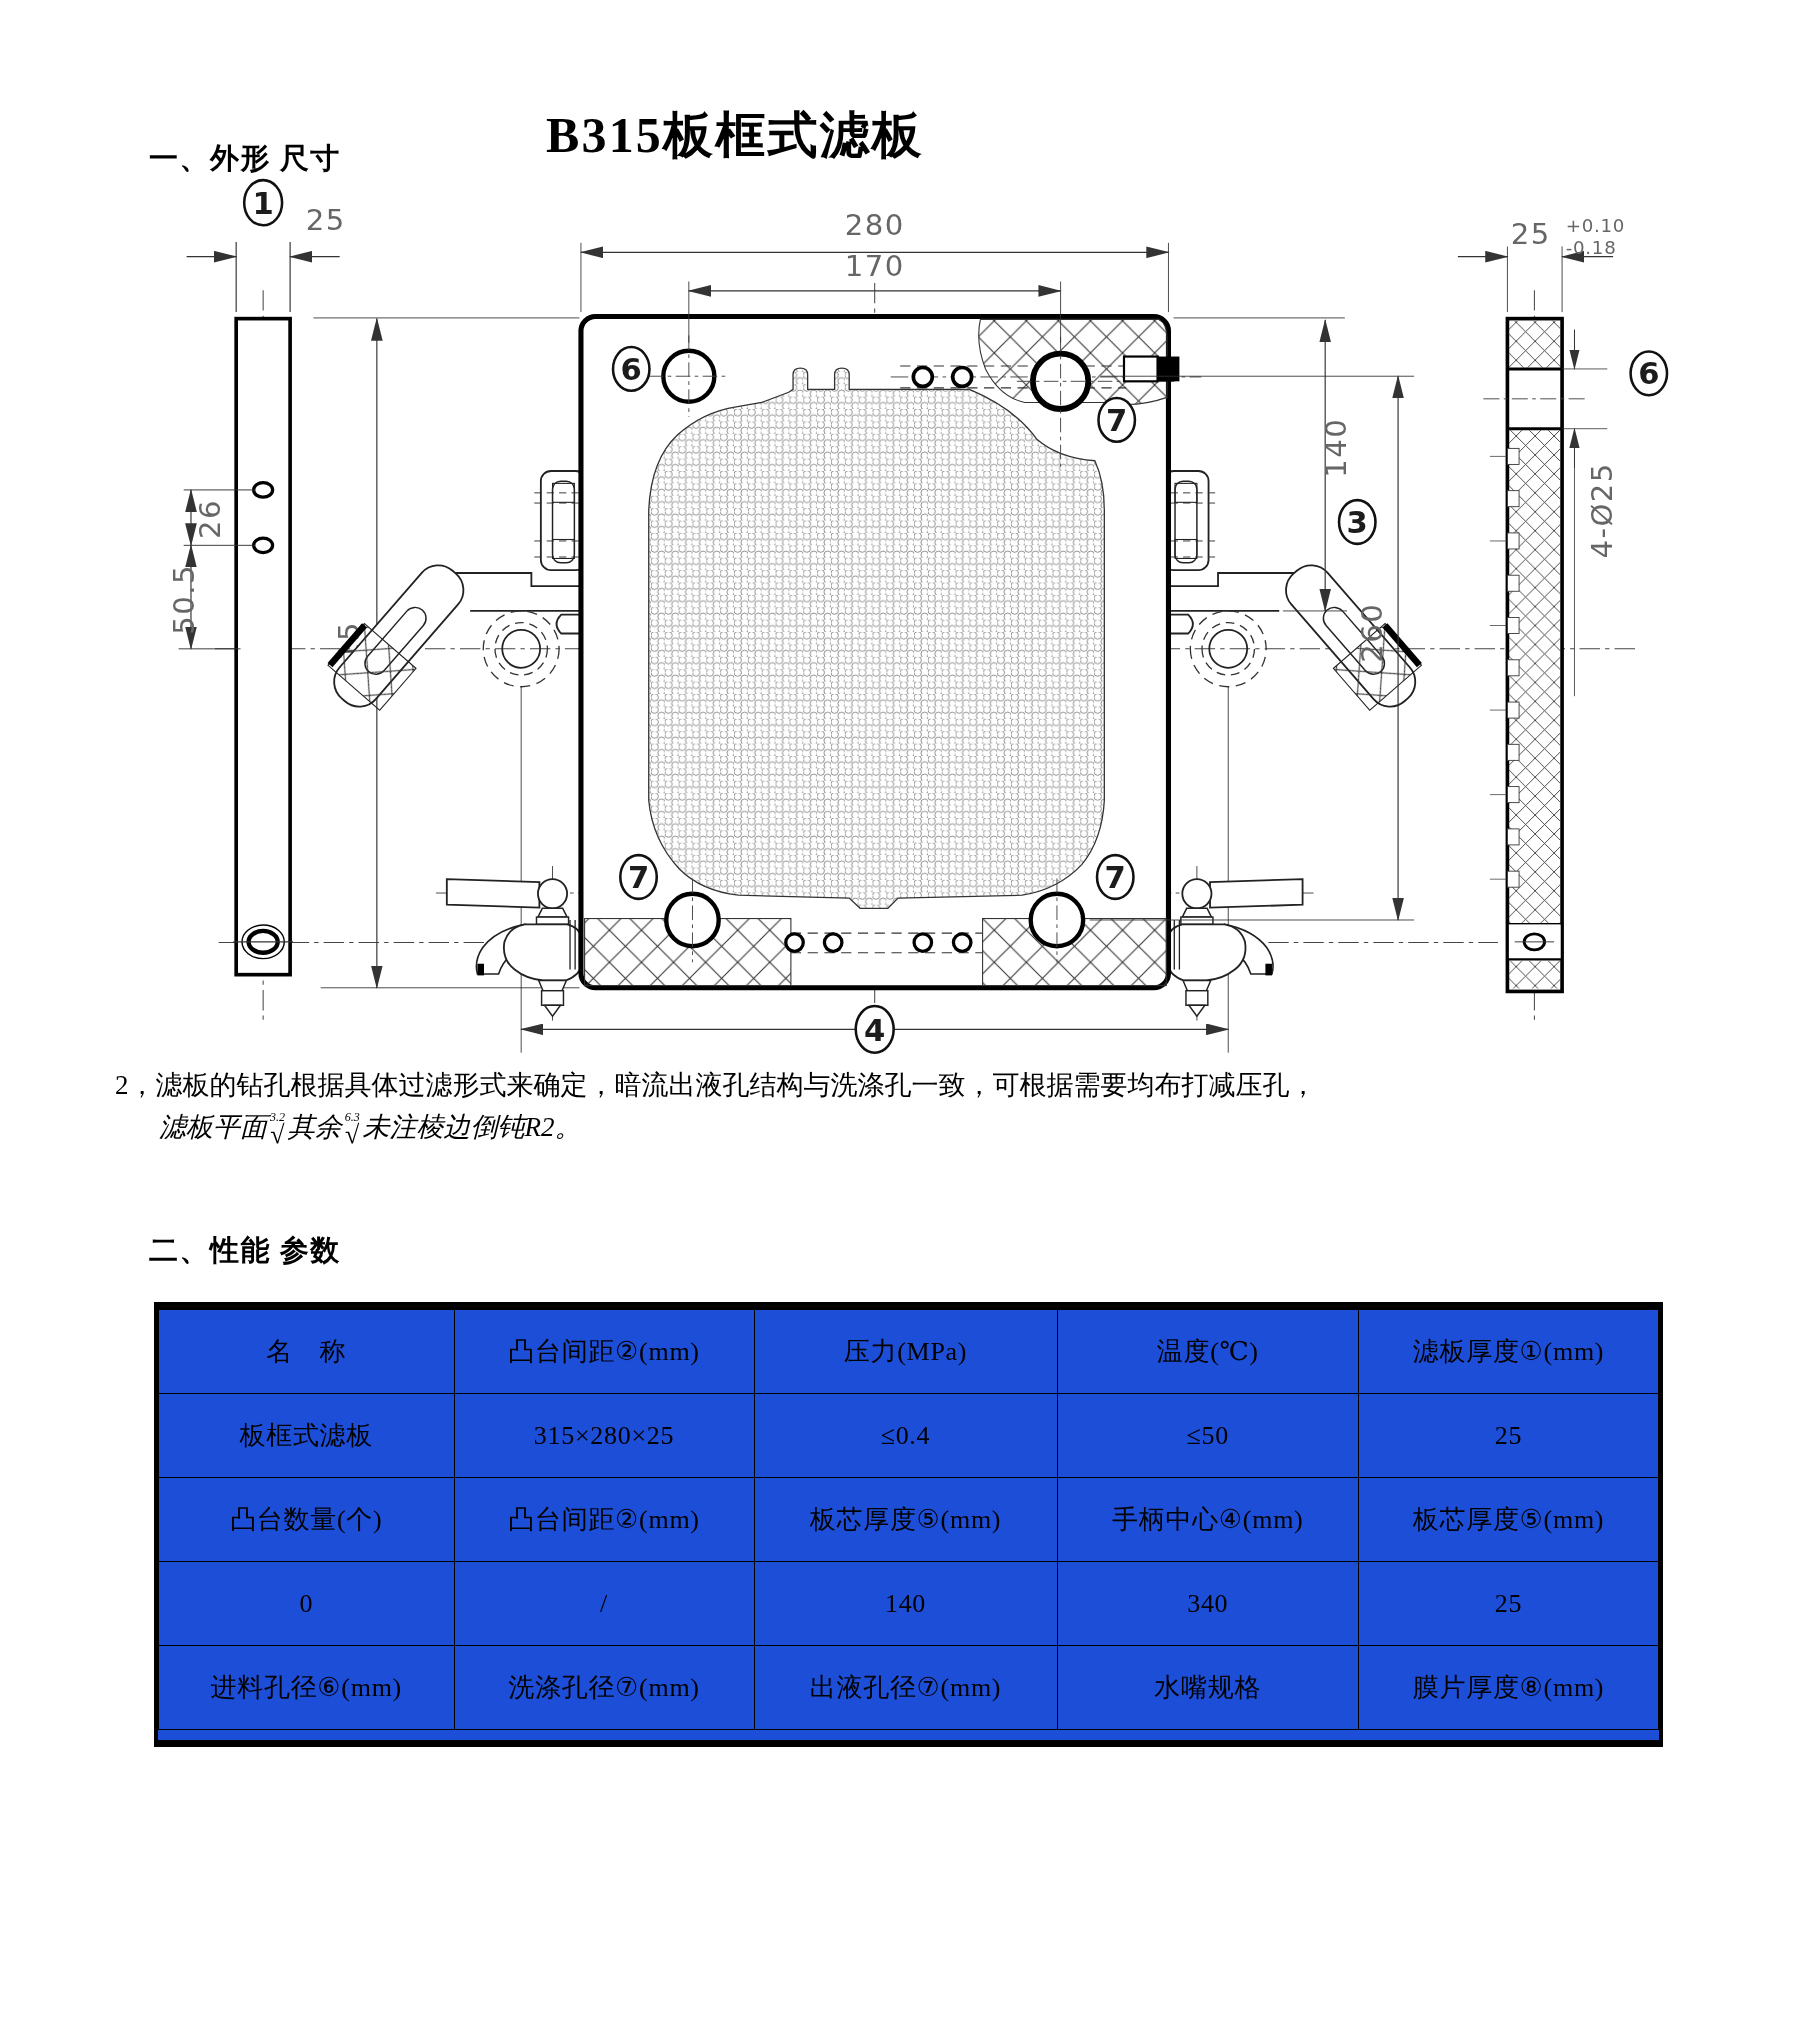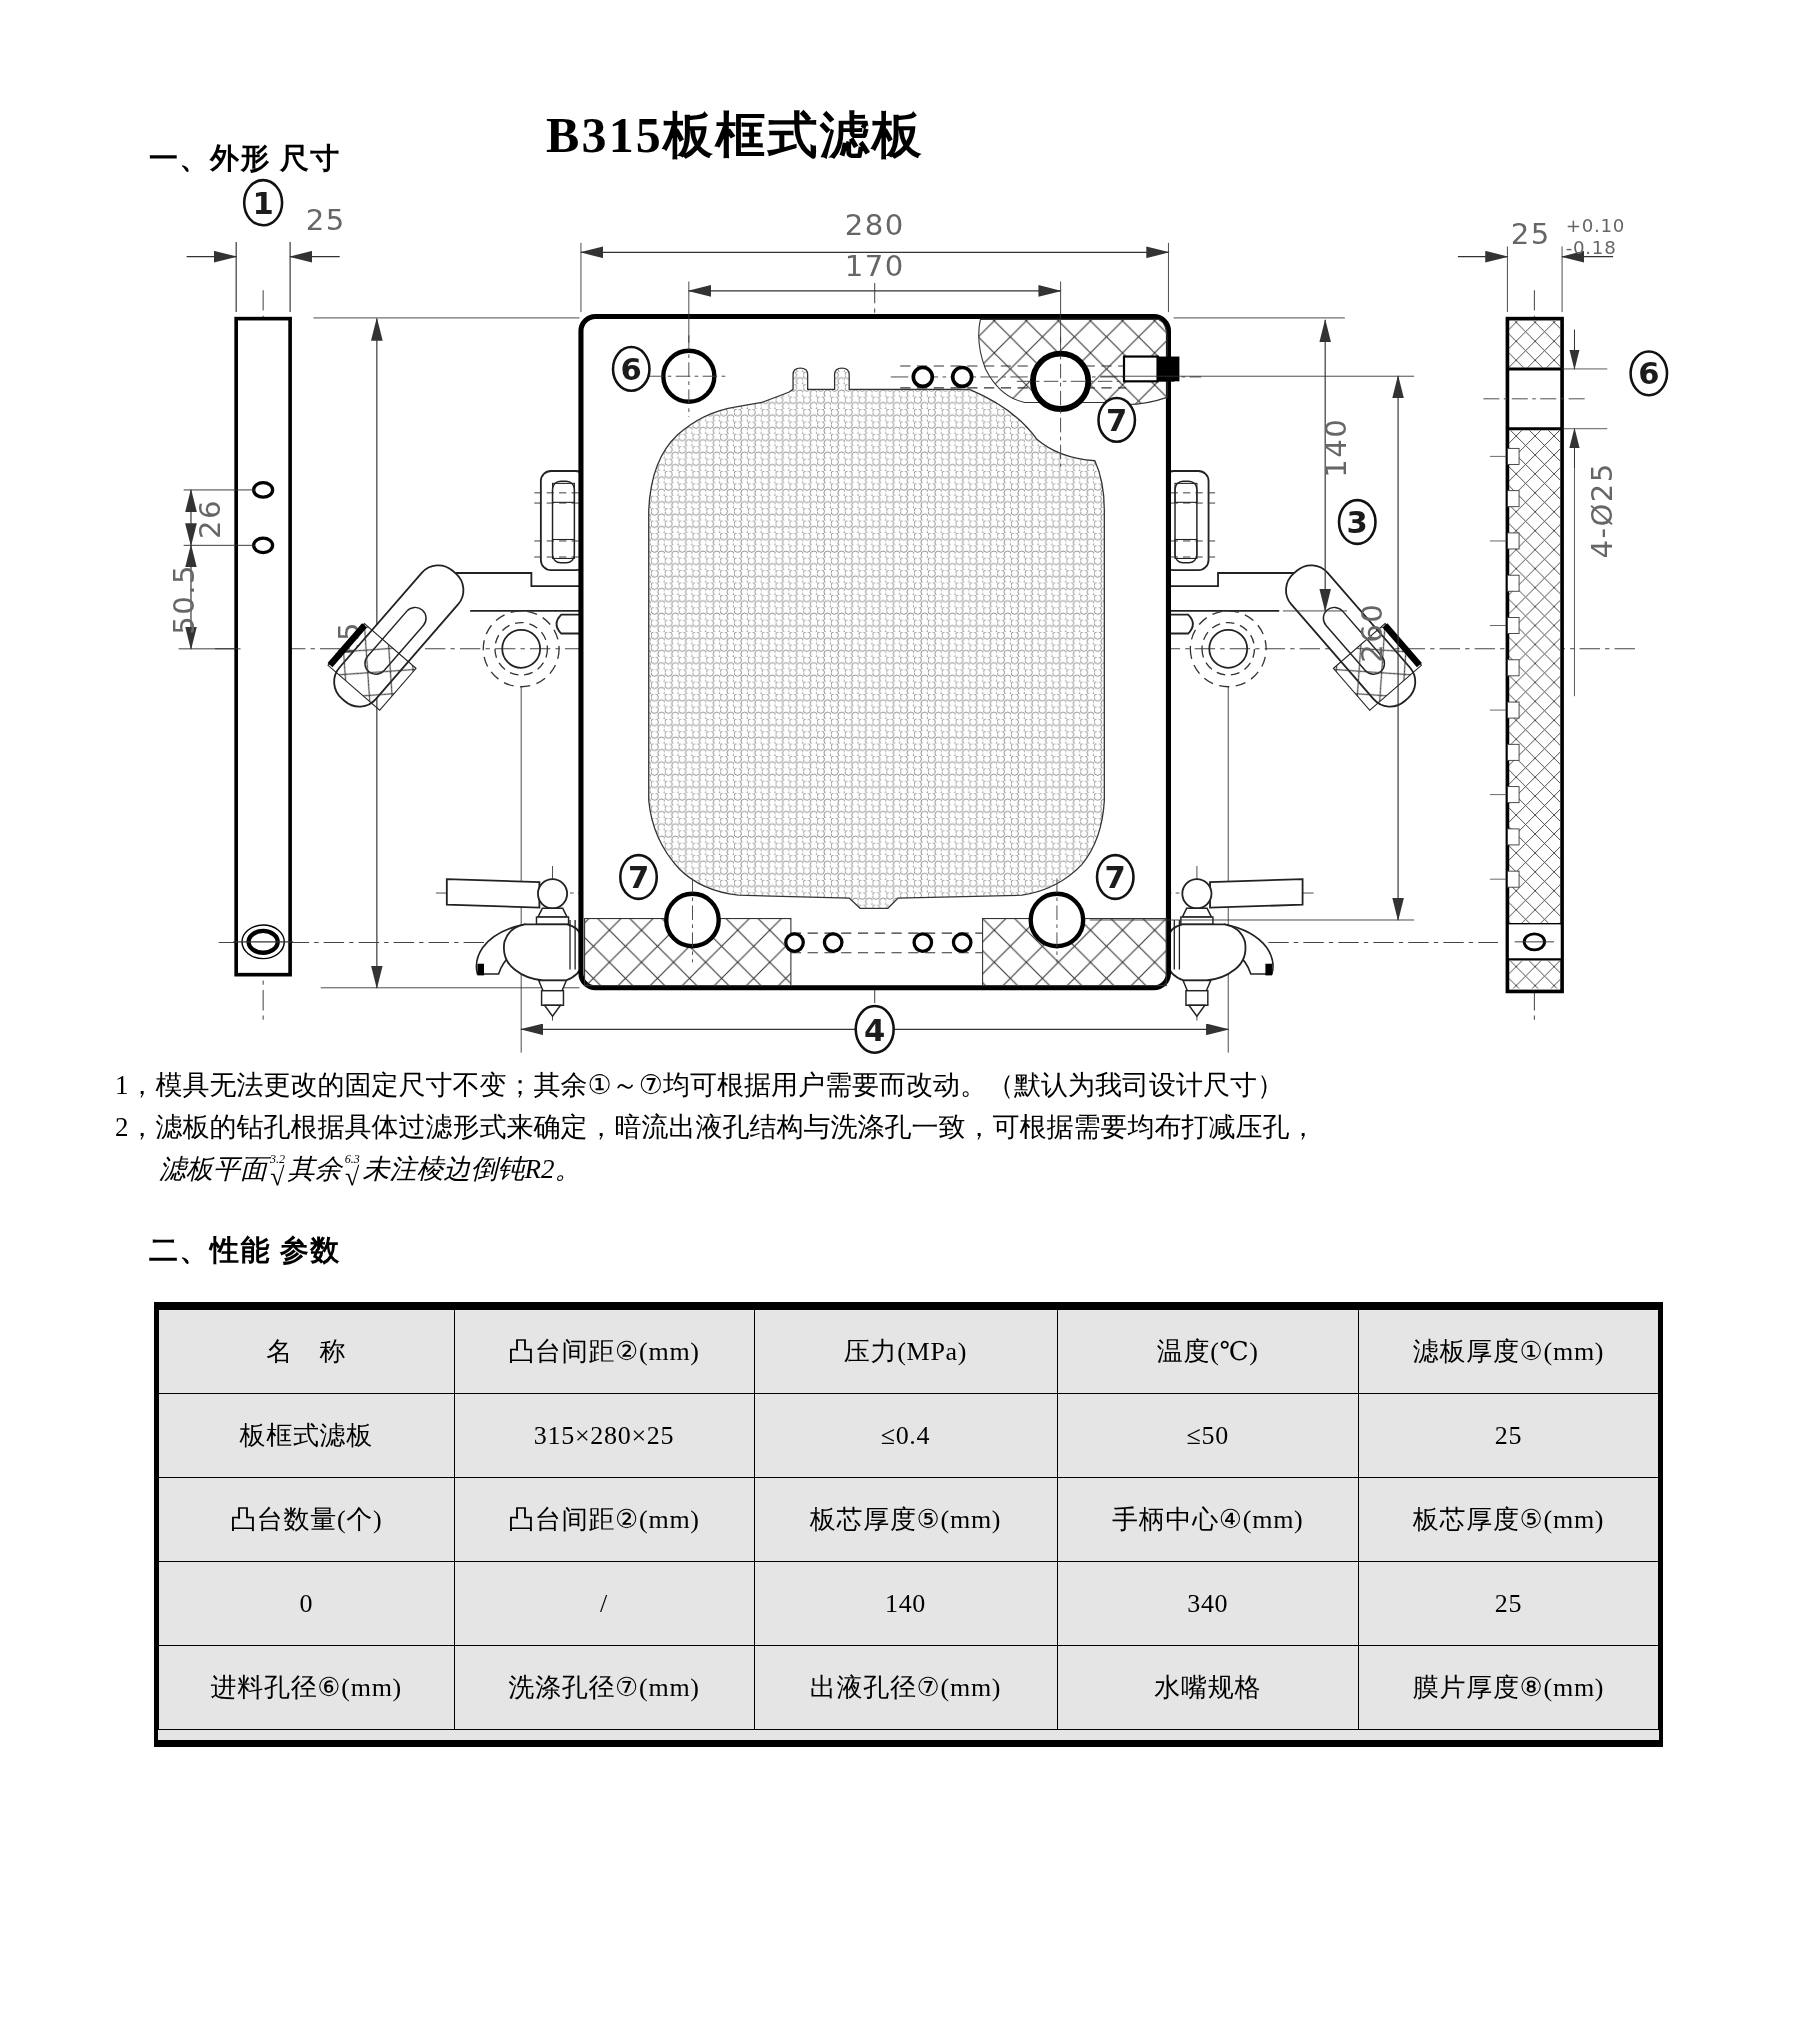--- a/index.html
+++ b/index.html
@@ -18,21 +18,21 @@
   .sec2{left:149px;top:1231px;}
   .notes{left:115px;top:1064px;width:1647px;font-size:27px;line-height:42px;}
   .notes .indent{padding-left:44px;font-style:italic;}
   .rough{display:inline-block;text-align:center;vertical-align:-7.3px;margin:0 2.9px;line-height:1;}
   .rough .n{display:block;font-size:12px;line-height:13px;}
   .rough .g{display:block;font-size:26px;line-height:22px;}
 
   .spec-wrap{
     left:154px;top:1302px;width:1501px;
     border:4.4px solid #000;border-top-width:7.3px;border-bottom-width:7.3px;
-    background:#e5e5e5;
+    background:#1d4ed8;
   }
   table{width:100%;border-collapse:collapse;table-layout:fixed;}
   td{
     border:1.5px solid #000;text-align:center;vertical-align:middle;
     font-size:26px;letter-spacing:0.7px;padding:0;
   }
   .main-tbl td{height:83px;}
   .sep{height:10.2px;}
   .std-tbl td.h{height:54px;}
   .std-tbl td.r{height:58px;}
@@ -341,21 +341,20 @@
   <g>
     <ellipse cx="2262" cy="512" rx="25" ry="30" fill="#fff" stroke="#111" stroke-width="3.5"></ellipse>
     <text class="baltxt" x="2262" y="527">6</text>
   </g>
 </svg>
 
 <div class="abs page-title">B315板框式滤板</div>
 <div class="abs sec-head sec1">一、外形 尺寸</div>
 
 <div class="abs notes">
-  <div>1，模具无法更改的固定尺寸不变；其余①～⑦均可根据用户需要而改动。（默认为我司设计尺寸）</div>
   <div>2，滤板的钻孔根据具体过滤形式来确定，暗流出液孔结构与洗涤孔一致，可根据需要均布打减压孔，</div>
   <div class="indent">
     <span>滤板平面</span><span class="rough"><span class="n">3.2</span><span class="g">√</span></span><span>其余</span><span class="rough"><span class="n">6.3</span><span class="g">√</span></span><span>未注棱边倒钝R2。</span>
   </div>
 </div>
 
 <div class="abs sec-head sec2">二、性能 参数</div>
 
 <div class="abs spec-wrap">
   <table class="main-tbl">

